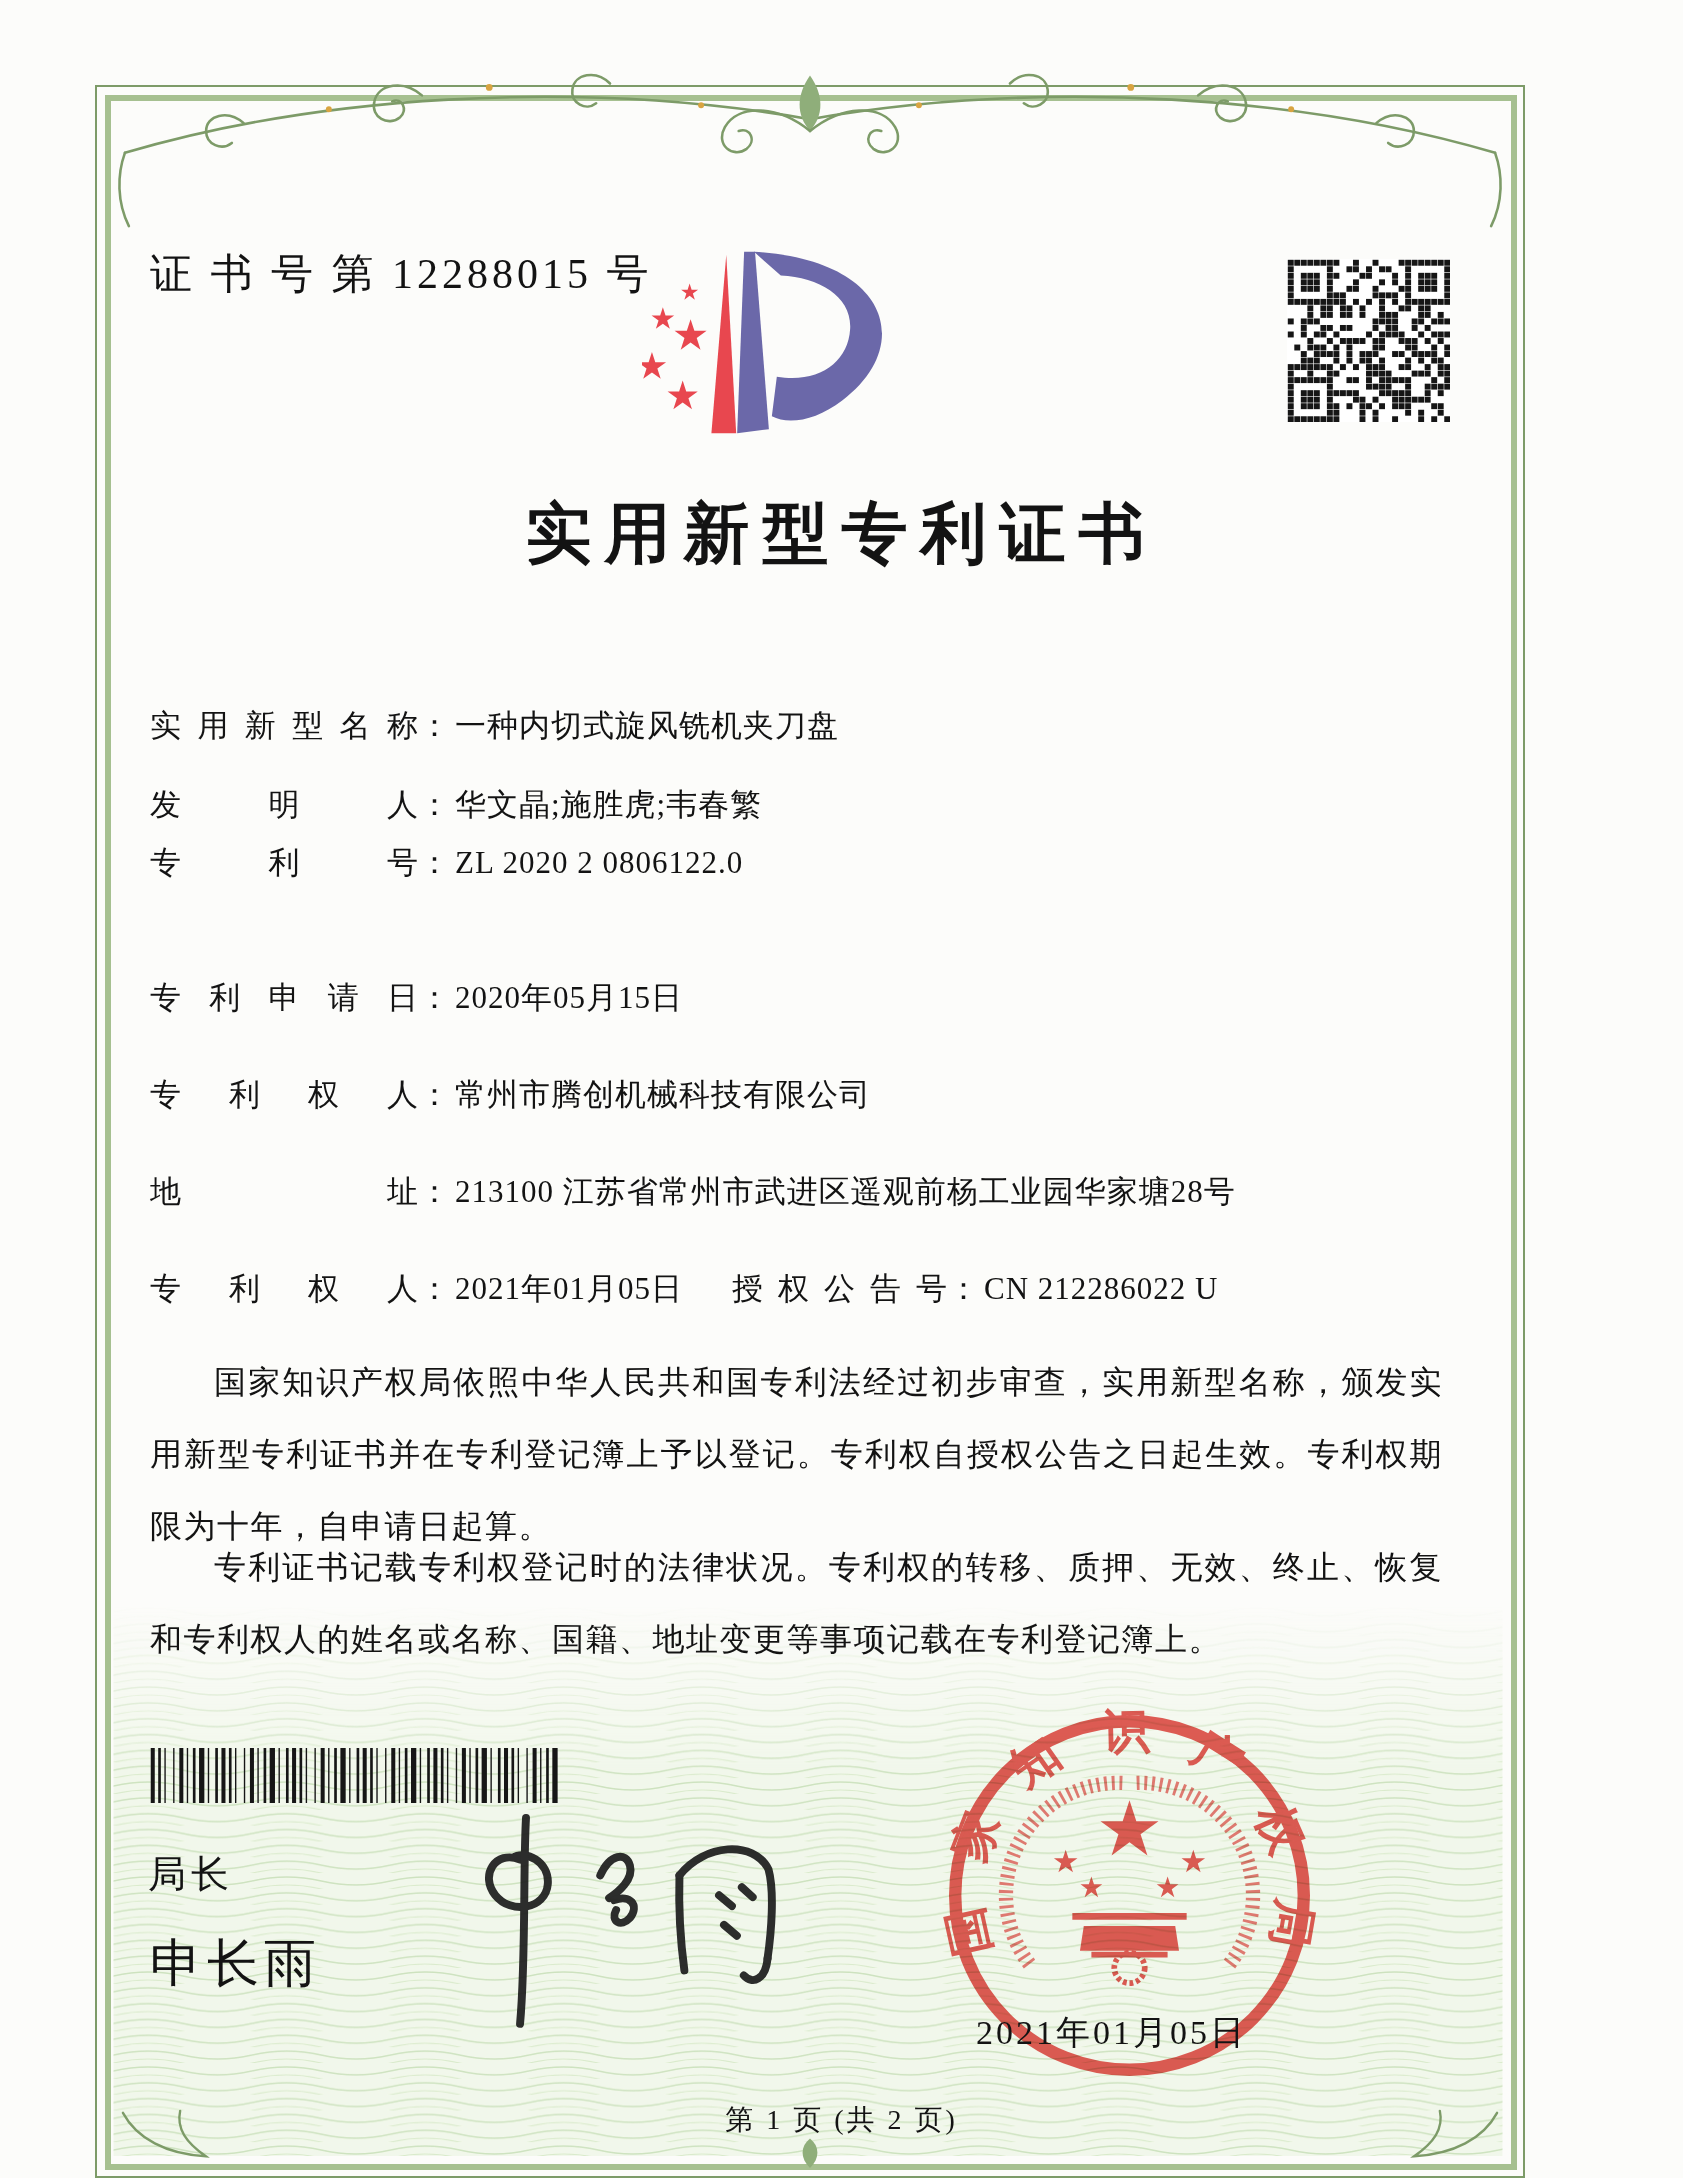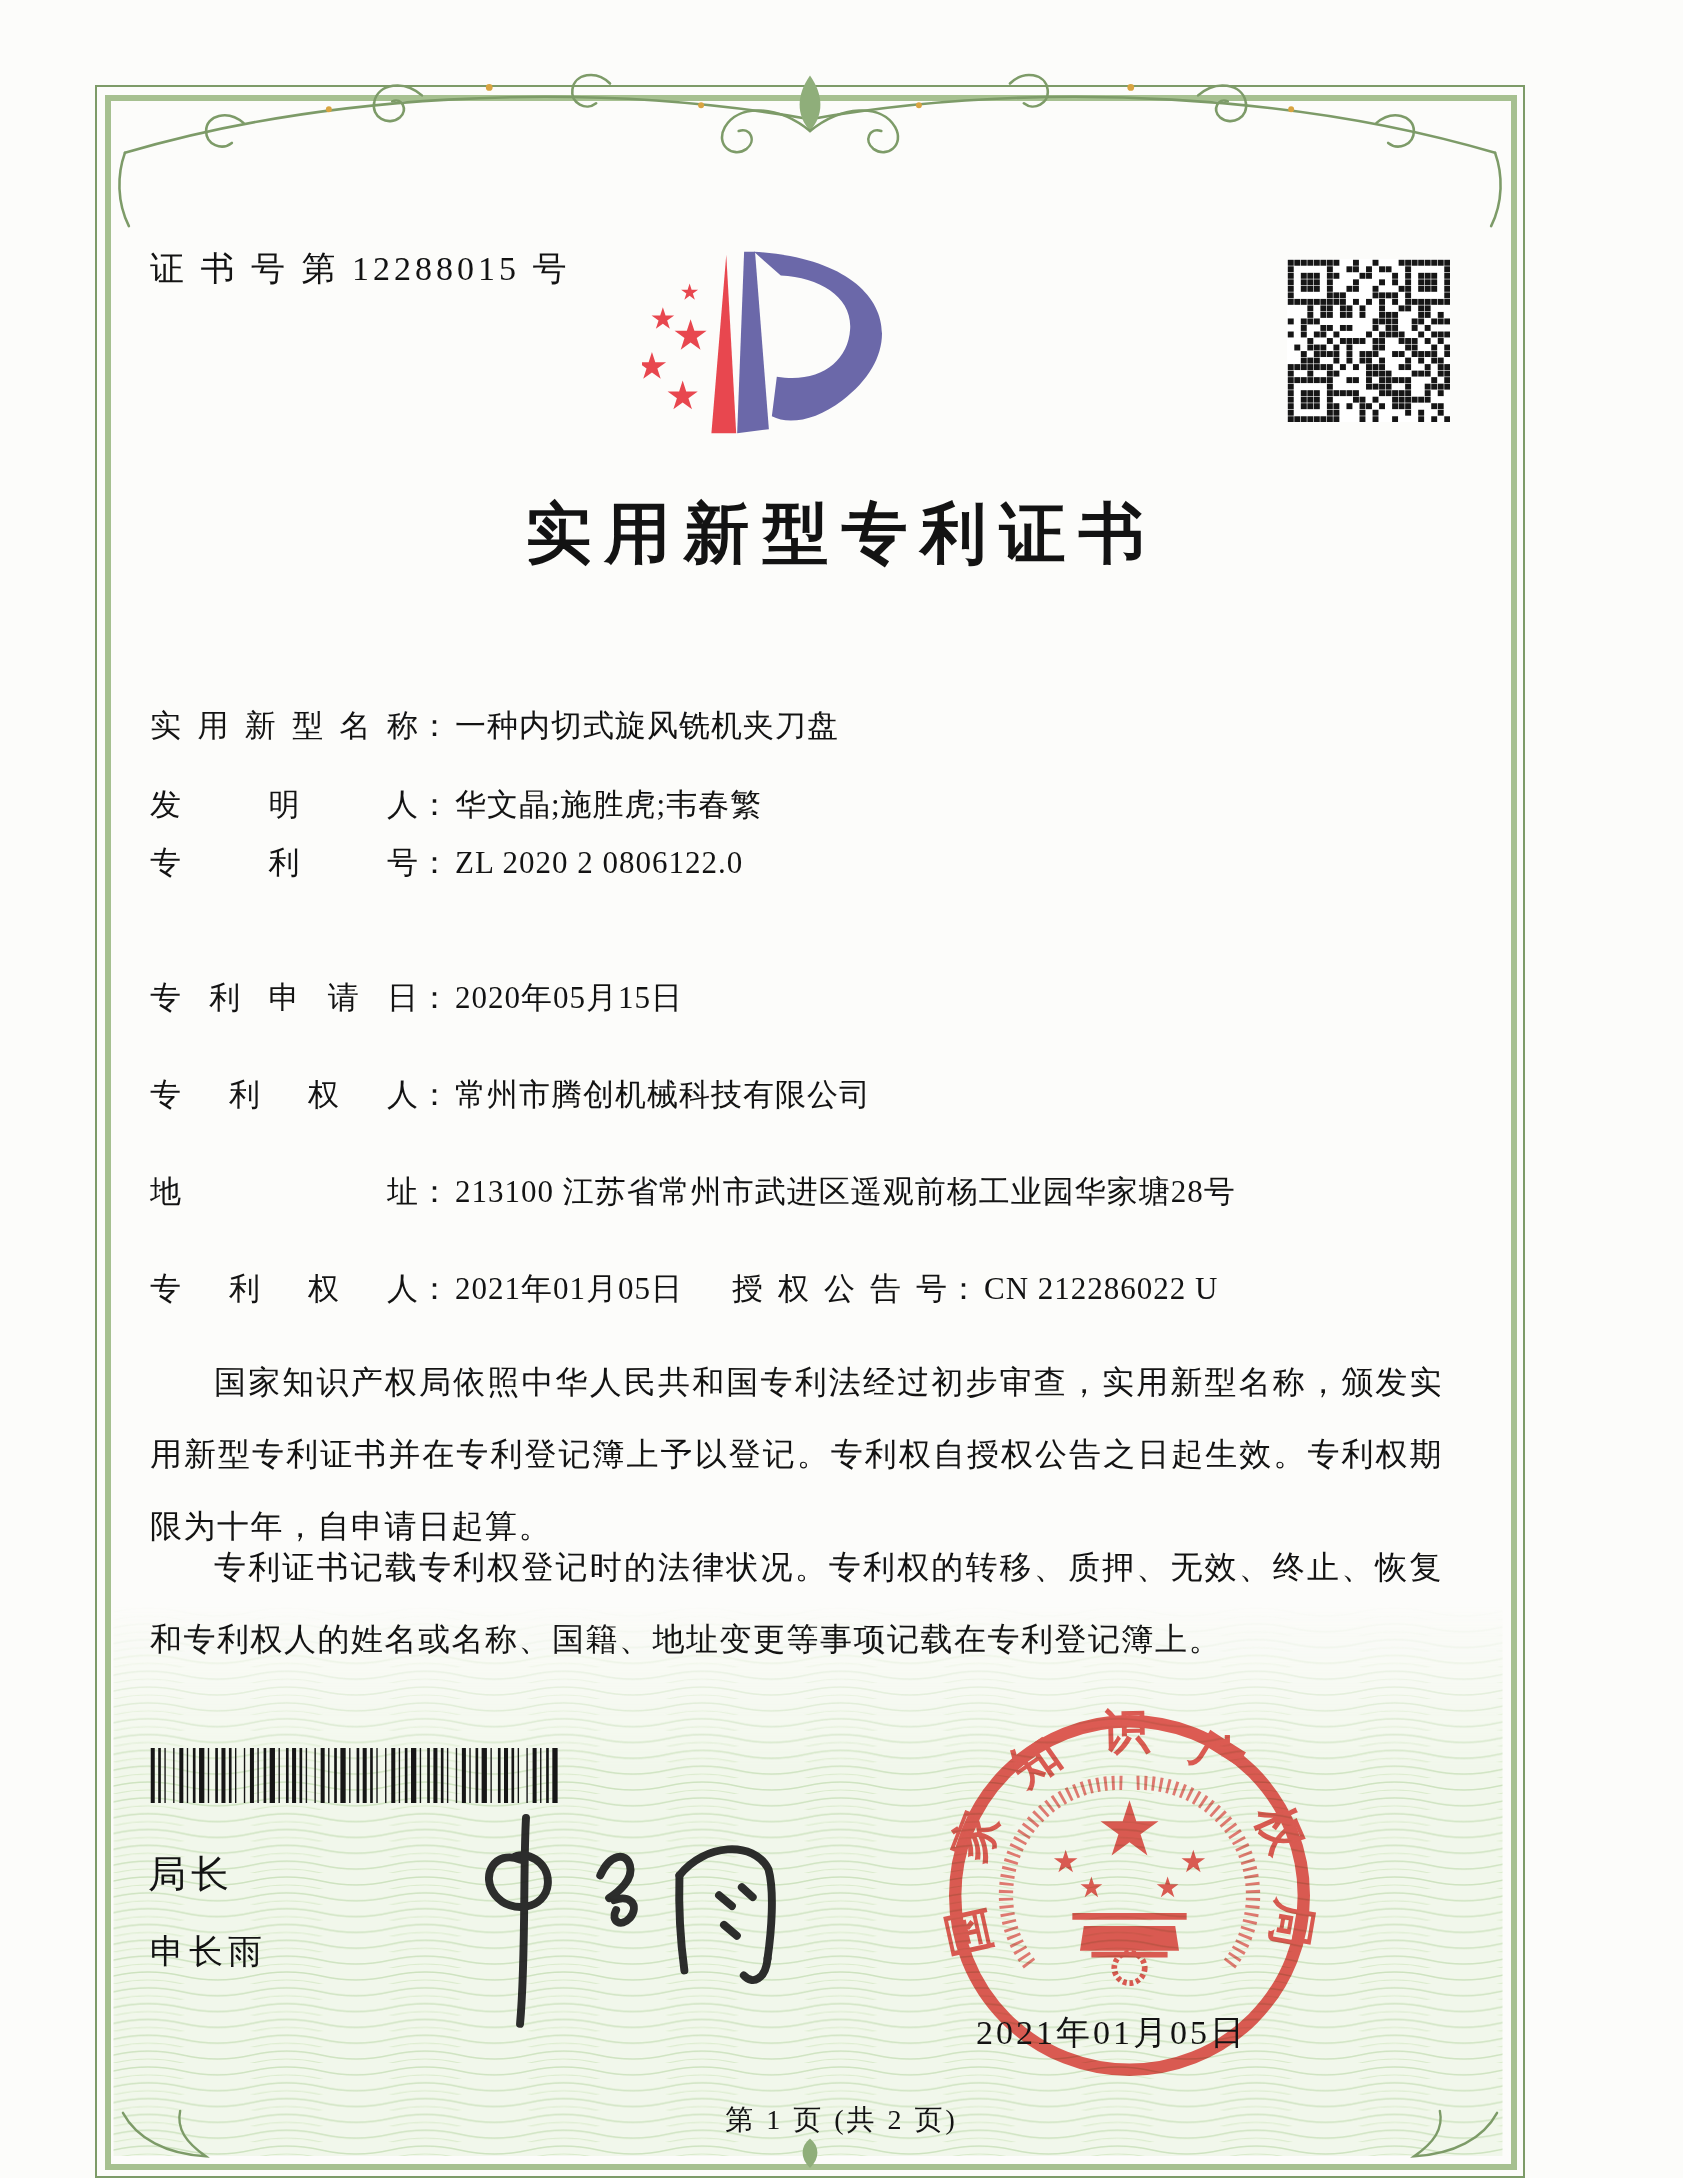--- a/index.html
+++ b/index.html
@@ -12,42 +12,42 @@
   .frame-inner{position:absolute;left:105px;top:95px;width:1400px;height:2063px;
                border:6px solid #a6c090;}
   .ornament{position:absolute;pointer-events:none;}
 
   
   .waves{position:absolute;left:113px;top:1604px;width:1390px;height:552px;z-index:0;
          -webkit-mask-image:linear-gradient(to bottom,transparent 0,#000 168px);
          mask-image:linear-gradient(to bottom,transparent 0,#000 168px);}
 
   
-  .cert-no{position:absolute;left:150px;top:246px;font-size:34px;letter-spacing:4px;z-index:2;}
+  .cert-no{position:absolute;left:150px;top:246px;font-size:42px;letter-spacing:4px;z-index:2;}
   .logo{position:absolute;left:642px;top:230px;z-index:2;}
   .qr{position:absolute;left:1287px;top:259px;z-index:2;background:#fff;}
   .title{position:absolute;left:0;right:0;top:489px;text-align:center;font-size:66px;
          font-weight:bold;letter-spacing:13px;z-index:2;}
 
   
   .row{position:absolute;left:150px;font-size:31px;letter-spacing:1px;white-space:nowrap;z-index:2;}
   .lbl{display:inline-block;width:269px;text-align:justify;text-align-last:justify;vertical-align:bottom;}
   .lbl2{display:inline-block;width:216px;text-align:justify;text-align-last:justify;vertical-align:bottom;}
   .colon{display:inline-block;margin-right:4px;}
   .grant-group2{position:absolute;left:582px;top:0;white-space:nowrap;}
 
   
   .para{position:absolute;left:150px;width:1293px;font-size:32px;line-height:72px;
         text-indent:2em;letter-spacing:1.5px;text-align:justify;z-index:2;}
 
   
   .barcode{position:absolute;left:149px;top:1748px;z-index:2;}
   .director-title{position:absolute;left:148px;top:1849px;font-size:38px;letter-spacing:5px;
                   font-family:"Liberation Sans","DejaVu Sans",sans-serif;z-index:2;}
-  .director-name{position:absolute;left:150px;top:1929px;font-size:34px;letter-spacing:5px;
+  .director-name{position:absolute;left:150px;top:1929px;font-size:52px;letter-spacing:5px;
                  font-family:"Liberation Sans","DejaVu Sans",sans-serif;z-index:2;}
   .signature{position:absolute;left:426px;top:1800px;z-index:2;}
   .seal{position:absolute;left:939px;top:1705px;z-index:3;opacity:.92;mix-blend-mode:multiply;}
   .seal-date{position:absolute;left:976px;top:2010px;font-size:34px;letter-spacing:3px;z-index:4;}
   .footer{position:absolute;left:0;right:0;top:2101px;text-align:center;font-size:28px;
           letter-spacing:3px;z-index:2;}
 </style>
 </head>
 <body>
 

